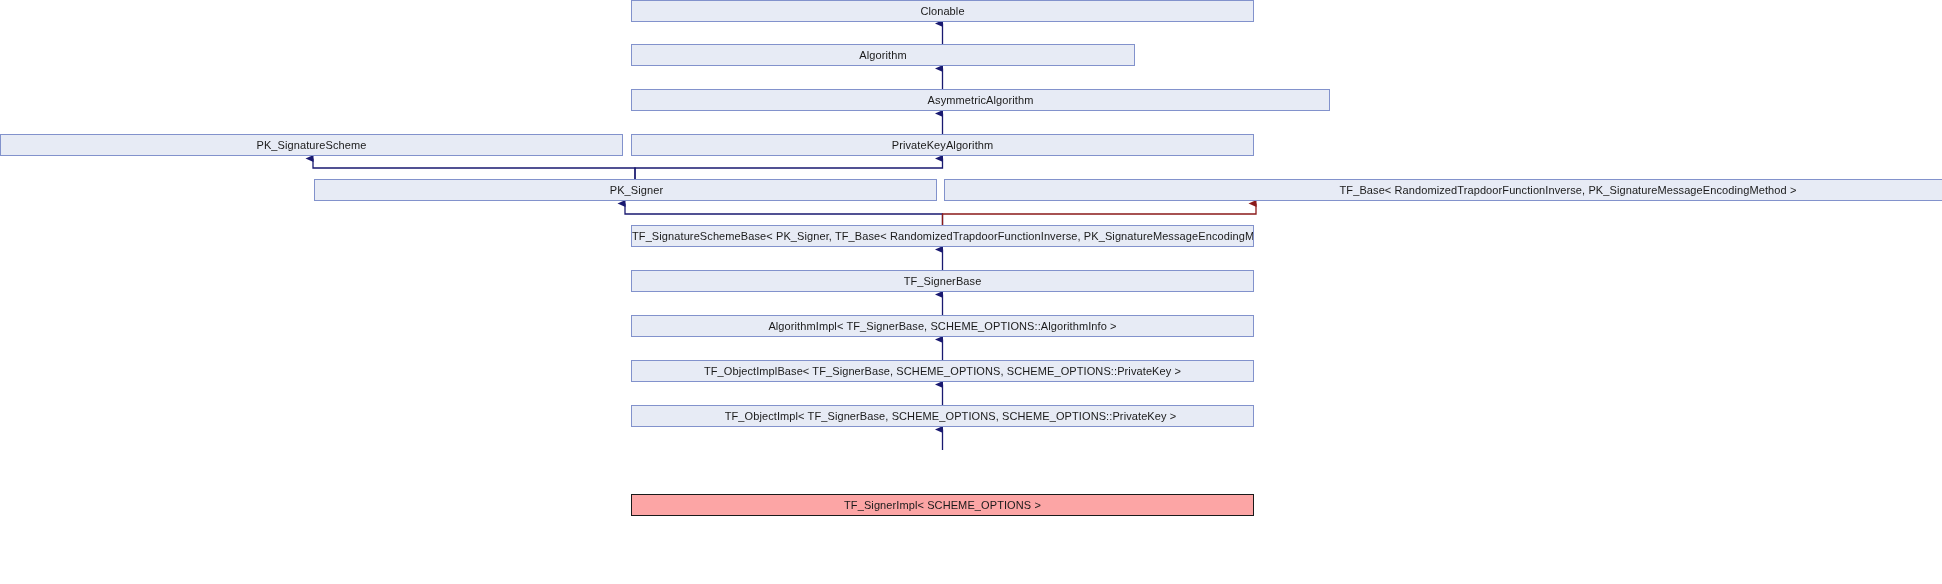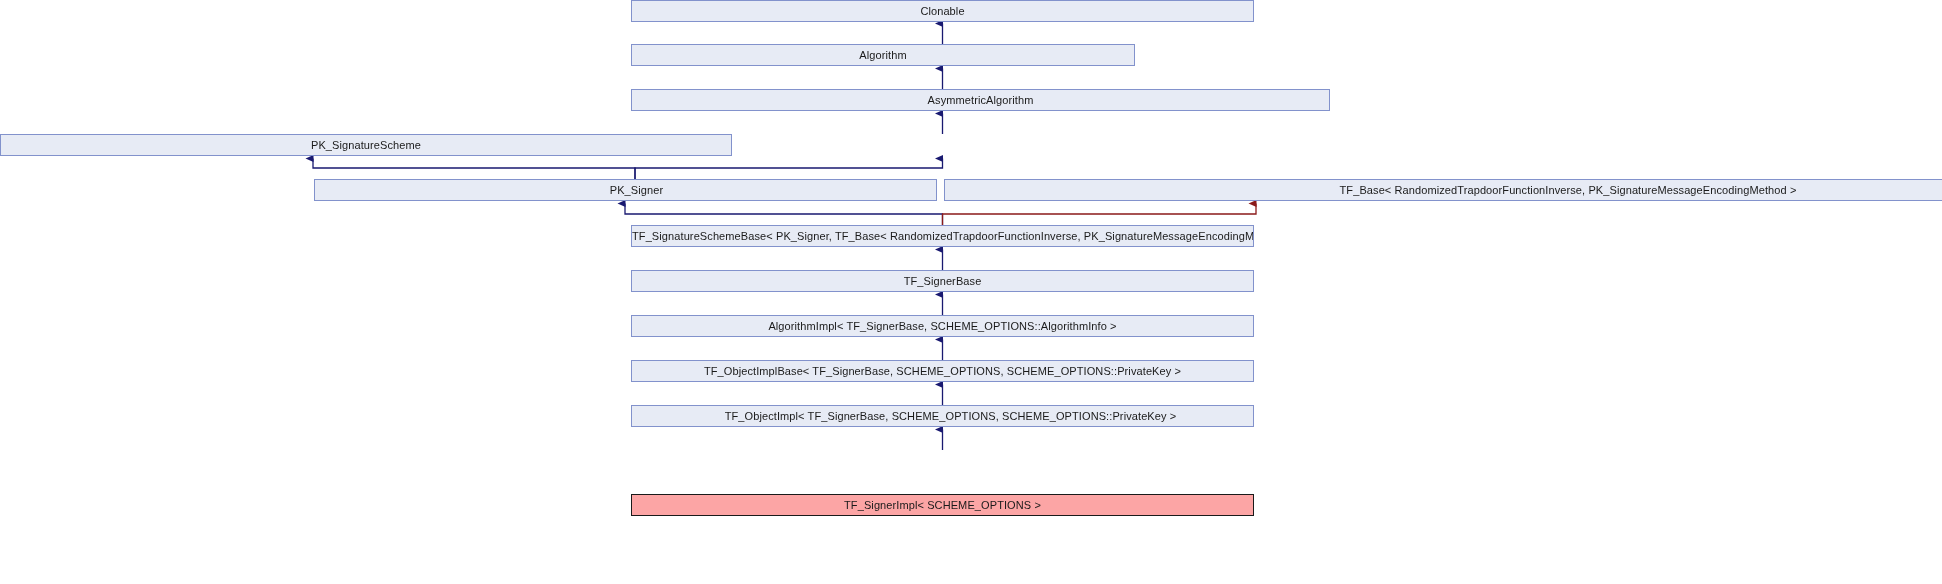--- a/index.html
+++ b/index.html
@@ -80,22 +80,23 @@
     <line x1="942.5" y1="405" x2="942.5" y2="384.5" stroke="#191970" stroke-width="1.3" marker-end="url(#ah-blue)"></line>
     <line x1="942.5" y1="450" x2="942.5" y2="429.5" stroke="#191970" stroke-width="1.3" marker-end="url(#ah-blue)"></line>
   </svg>
 
   <div class="node" style="left:631px; top:0px; width:623px;">Clonable</div>
 
   <div class="node" style="left:631px; top:44px; width:504px;">Algorithm</div>
 
   <div class="node" style="left:631px; top:89px; width:699px;">AsymmetricAlgorithm</div>
 
-  <div class="node" style="left:0px; top:134px; width:732px;">PK_SignatureScheme</div>
+  <div class="node" style="left:0px; top:134px; width:623px;">PK_SignatureScheme</div>
 
+  <div class="node" style="left:631px; top:134px; width:623px;">PrivateKeyAlgorithm</div>
 
   <div class="node" style="left:314px; top:179px; width:623px;padding-left:22px;">PK_Signer</div>
 
   <div class="node" style="left:944px; top:179px; width:1248px;">TF_Base&lt; RandomizedTrapdoorFunctionInverse, PK_SignatureMessageEncodingMethod &gt;</div>
 
   <div class="node" style="left:631px; top:225px; width:623px;">TF_SignatureSchemeBase&lt; PK_Signer, TF_Base&lt; RandomizedTrapdoorFunctionInverse, PK_SignatureMessageEncodingMethod &gt; &gt;</div>
 
   <div class="node" style="left:631px; top:270px; width:623px;">TF_SignerBase</div>
 
   <div class="node" style="left:631px; top:315px; width:623px;">AlgorithmImpl&lt; TF_SignerBase, SCHEME_OPTIONS::AlgorithmInfo &gt;</div>

